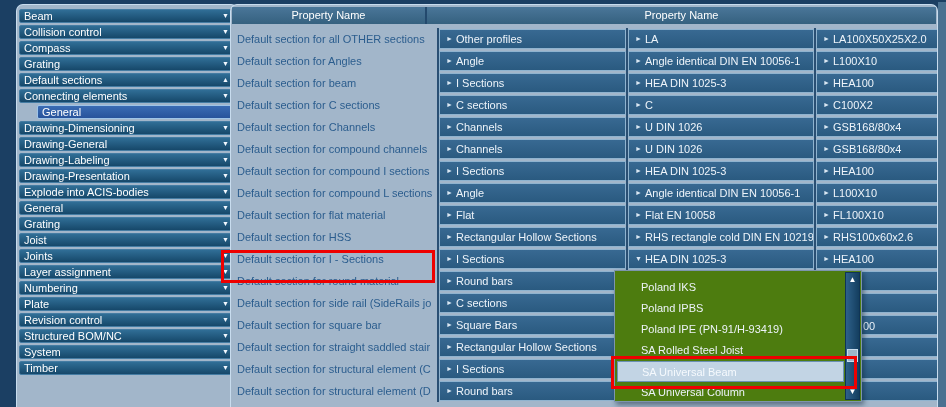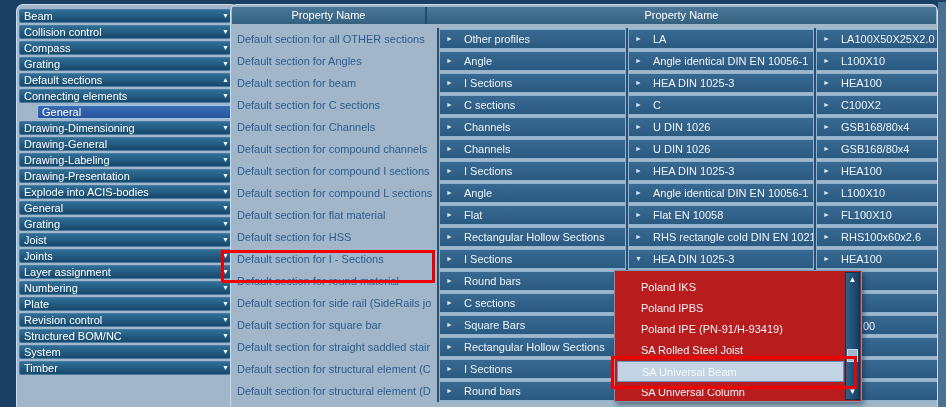--- a/index.html
+++ b/index.html
@@ -48,32 +48,32 @@
   .ncell{
     width:205px;flex:none;box-sizing:border-box;padding-left:5px;
     color:#2b5d8e;font-size:11px;line-height:22px;
     white-space:nowrap;overflow:hidden;
   }
   .cgap{width:2px;flex:none;background:#2a4f73;}
   .vcell{
     position:relative;flex:none;box-sizing:border-box;margin:1px 0;
     border:1px solid #8fb3cf;
     background:linear-gradient(#386992,#2a5a80);
-    color:#eef4fa;font-size:11px;line-height:18px;padding-left:24px;
+    color:#eef4fa;font-size:11px;line-height:18px;padding-left:16px;
     white-space:nowrap;overflow:hidden;cursor:default;
   }
   .c1{width:187px;} .c2{width:186px;} .c3{width:133px;}
   .vcell .arr{
     position:absolute;left:6px;top:0;font-size:7px;line-height:18px;color:#dbe8f4;
   }
 
   
   #dropdown{
     position:absolute;left:614px;top:270px;width:248px;height:132px;z-index:10;
-    box-sizing:border-box;background:#b91c1c;border:1px solid #7d95ad;
+    box-sizing:border-box;background:#4d7c0f;border:1px solid #7d95ad;
     box-shadow:2px 3px 5px rgba(8,28,48,.45);
   }
   #dd-items{position:absolute;left:2px;right:17px;top:6px;}
   .dd-item{
     height:21px;box-sizing:border-box;line-height:20px;padding-left:24px;
     color:#edf3f9;font-size:11px;white-space:nowrap;overflow:hidden;cursor:default;
   }
   .dd-item.hl{
     background:#c2d4e4;border:1px solid #6a90b4;color:#f5f9fd;
   }

